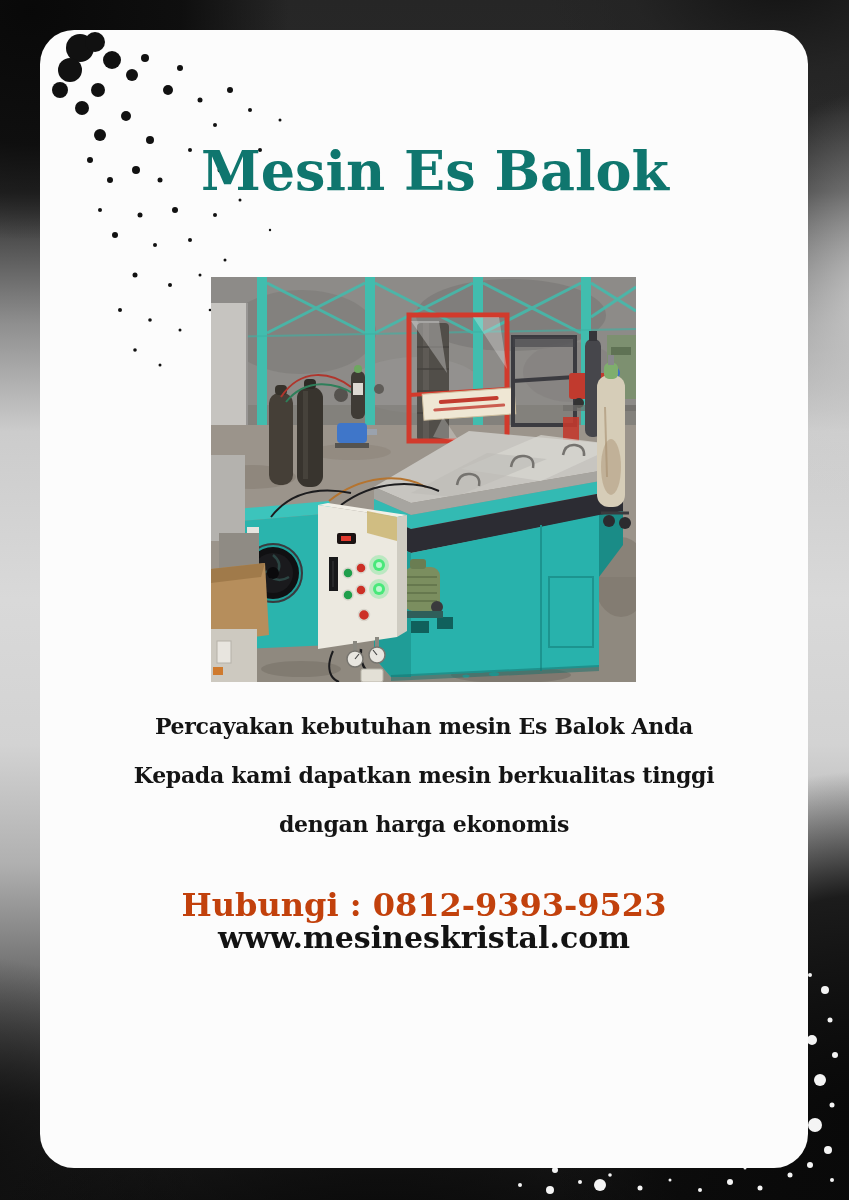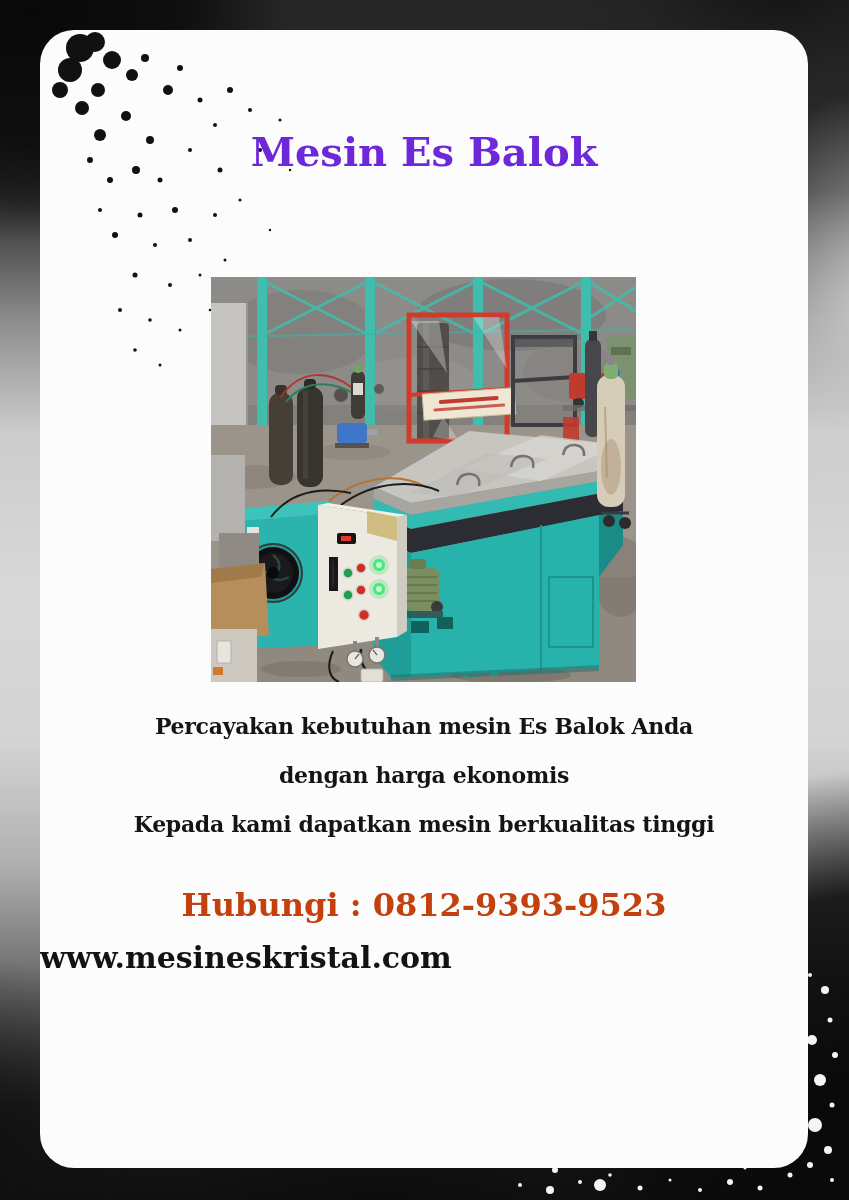--- a/index.html
+++ b/index.html
@@ -11,29 +11,29 @@
       radial-gradient(ellipse 300px 180px at 92% -20px, rgba(18,18,18,0.95) 0%, rgba(35,35,35,0.7) 50%, rgba(70,70,70,0) 78%),
       radial-gradient(ellipse 220px 300px at 103% 25%, rgba(212,212,212,0.85) 0%, rgba(212,212,212,0) 70%),
       radial-gradient(ellipse 420px 460px at 102% 93%, rgba(8,8,8,0.97) 0%, rgba(10,10,10,0.88) 48%, rgba(20,20,20,0) 75%),
       radial-gradient(ellipse 560px 280px at 45% 103%, rgba(10,10,10,0.95) 0%, rgba(12,12,12,0) 70%),
       radial-gradient(ellipse 320px 280px at -30px 96%, rgba(14,14,14,0.92) 0%, rgba(14,14,14,0) 70%),
       linear-gradient(180deg,#262626 0%,#2b2b2b 16%,#8f8f8f 27%,#cccccc 36%,#d9d9d9 50%,#d3d3d3 62%,#b0b0b0 72%,#6a6a6a 82%,#222222 92%,#141414 100%);}
   .splat-br{position:absolute;left:460px;top:870px;z-index:1;}
   .card{position:absolute;left:40px;top:30px;width:768px;height:1138px;
         background:#fcfcfc;border-radius:34px;overflow:hidden;z-index:2;}
   .splat-tl{position:absolute;left:0;top:0;}
-  .title{position:absolute;top:98px;left:0;width:100%;margin:0;text-align:center;
-         font-size:40px;font-weight:700;color:#6d28d9;}
+  .title{position:absolute;top:98px;left:0;width:100%;margin:11px;text-align:center;
+         font-size:54px;font-weight:700;color:#0f766e;}
   .photo{position:absolute;top:247px;left:171px;width:425px;height:405px;overflow:hidden;}
   .desc{position:absolute;top:672px;left:0;width:100%;margin:0;text-align:center;
         font-size:22px;line-height:49px;font-weight:700;color:#141414;letter-spacing:-0.3px;}
   .desc span{display:block;}
   .contact{position:absolute;top:856px;left:0;width:100%;text-align:center;
            font-size:32px;font-weight:700;color:#c2410c;}
-  .website{position:absolute;top:910px;left:0;width:100%;
+  .website{position:absolute;top:890px;left:0;width:100%;text-align:center;
            font-size:30px;font-weight:700;color:#131313;}
 </style>
 </head>
 <body>
 
 <div class="page">
   <div class="bg"></div>
 
   <svg class="splat-br" width="389" height="330" viewBox="0 0 389 330">
     <g fill="#f4f4f4">
@@ -345,20 +345,20 @@
           <polygon points="0,292 54,286 50,300 0,306" fill="#a07a4a"></polygon>
           <rect x="0" y="352" width="46" height="53" fill="#cdc9c0"></rect>
           <rect x="6" y="364" width="14" height="22" fill="#e8e5df" stroke="#b5b1a8"></rect>
           <rect x="2" y="390" width="10" height="8" fill="#cf7a2e"></rect>
         </g>
       </svg>
     </div>
 
     <p class="desc">
       <span>Percayakan kebutuhan mesin Es Balok Anda</span>
+      <span>Kepada kami dapatkan mesin berkualitas tinggi</span>
       <span>dengan harga ekonomis</span>
-      <span>Kepada kami dapatkan mesin berkualitas tinggi</span>
     </p>
 
     <div class="contact">Hubungi : 0812-9393-9523</div>
     <div class="website">www.mesineskristal.com</div>
   </div>
 </div>
 
 </body></html>

